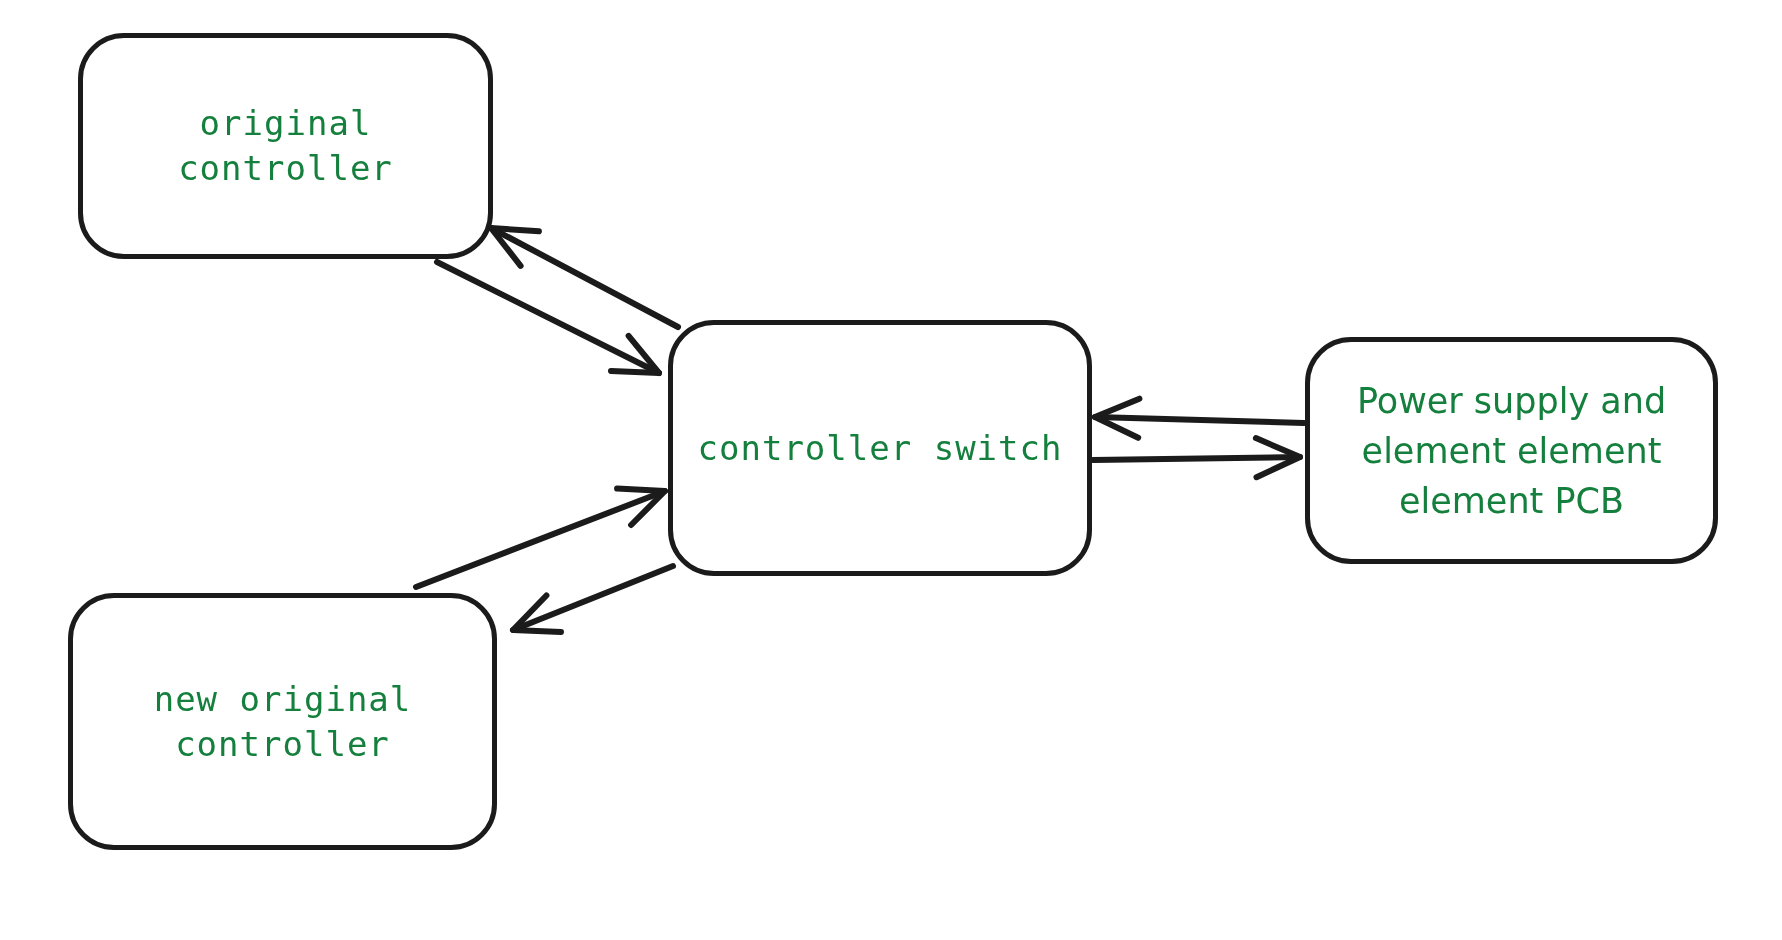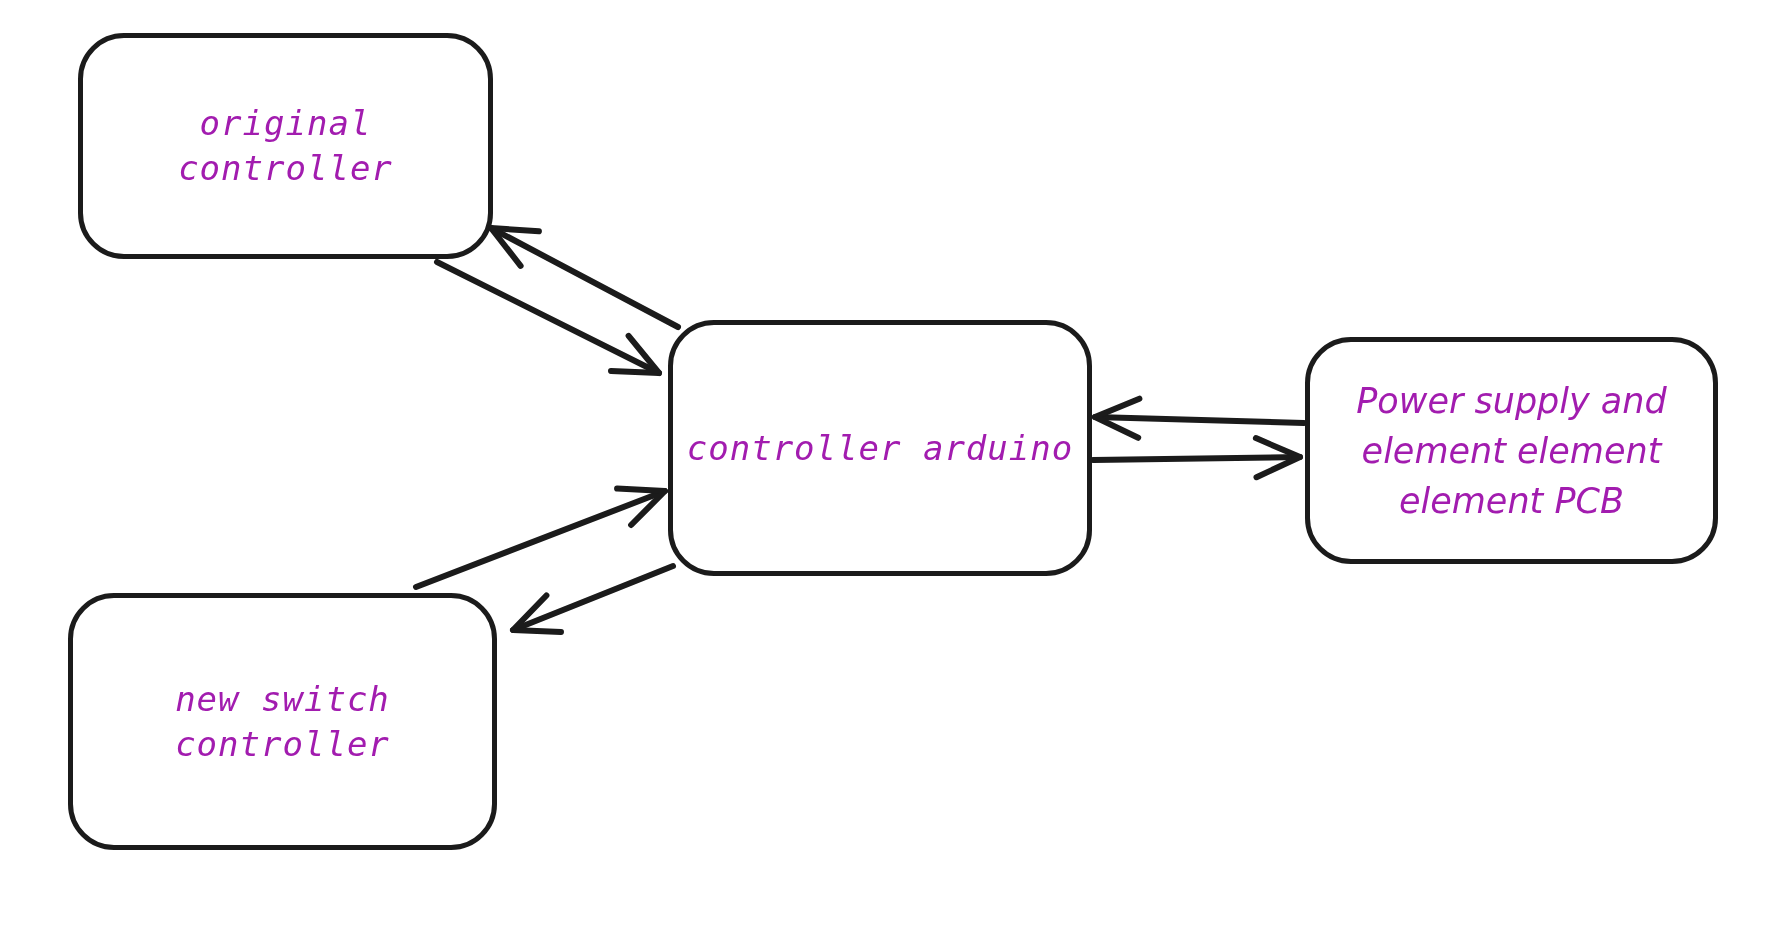--- a/index.html
+++ b/index.html
@@ -25,22 +25,21 @@
     position: absolute;
     box-sizing: border-box;
     background: #ffffff;
     border: 5px solid #1b1b1b;
     border-radius: 46px;
     display: flex;
     flex-direction: column;
     align-items: center;
     justify-content: center;
     text-align: center;
-    color: #a21caf;
-    font-style: italic;
+    color: #15803d;
   }
   .node.mono {
     font-family: "DejaVu Sans Mono", "Liberation Mono", monospace;
     font-size: 34px;
     line-height: 45px;
     letter-spacing: 1px;
   }
   .node.hand {
     font-family: "DejaVu Sans", "Liberation Sans", sans-serif;
     font-size: 35px;
@@ -81,26 +80,26 @@
         <path d="M 1256.5 477.2 L 1300 457 L 1255.9 438.1" fill="none" stroke="#1b1b1b" stroke-width="6" stroke-linecap="round" stroke-linejoin="round"></path>
       </g>
     </svg>
 
   <div class="node mono" style="left: 78px; top: 33px; width: 415px; height: 226px;">
     <div class="label-line">original</div>
     <div class="label-line">controller</div>
   </div>
 
   <div class="node mono" style="left: 68px; top: 593px; width: 429px; height: 257px;">
-    <div class="label-line">new switch</div>
+    <div class="label-line">new original</div>
     <div class="label-line">controller</div>
   </div>
 
   <div class="node mono" style="left: 668px; top: 320px; width: 424px; height: 256px;">
-    <div class="label-line">controller arduino</div>
+    <div class="label-line">controller switch</div>
   </div>
 
   <div class="node hand" style="left: 1305px; top: 337px; width: 413px; height: 227px;">
     <div class="label-line">Power supply and</div>
     <div class="label-line">element element</div>
     <div class="label-line">element PCB</div>
   </div>
 
 </div>
 

